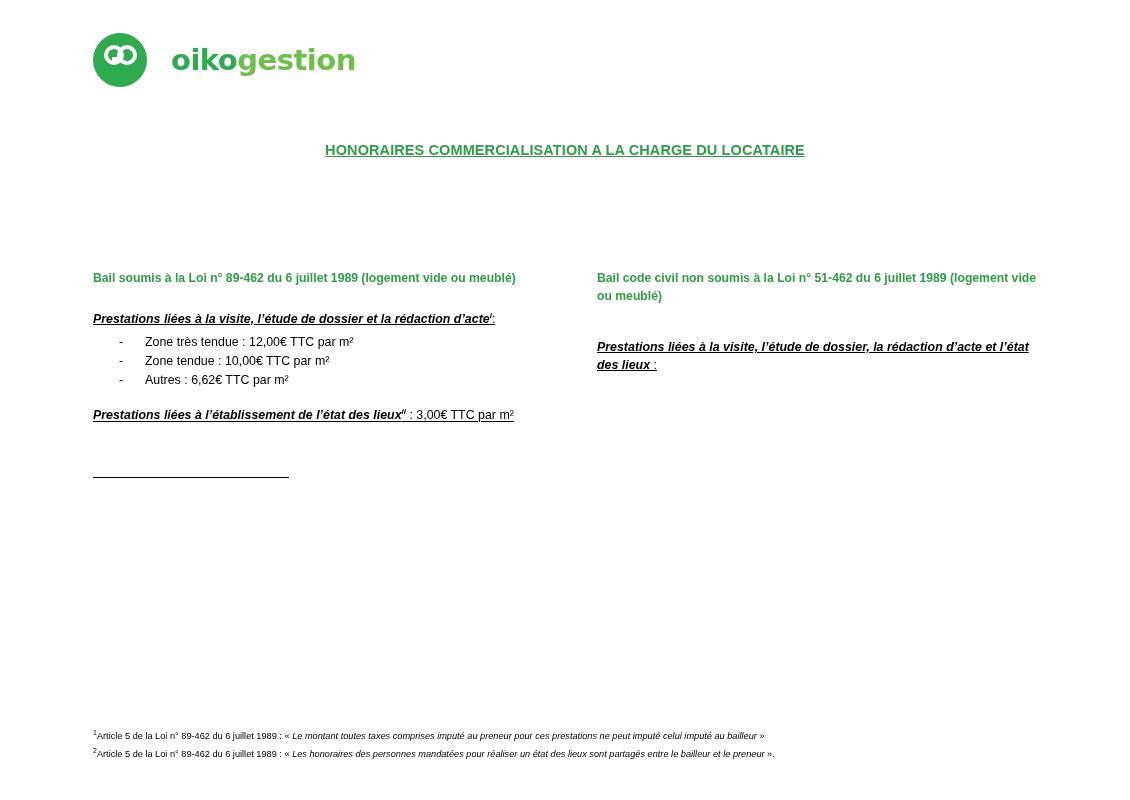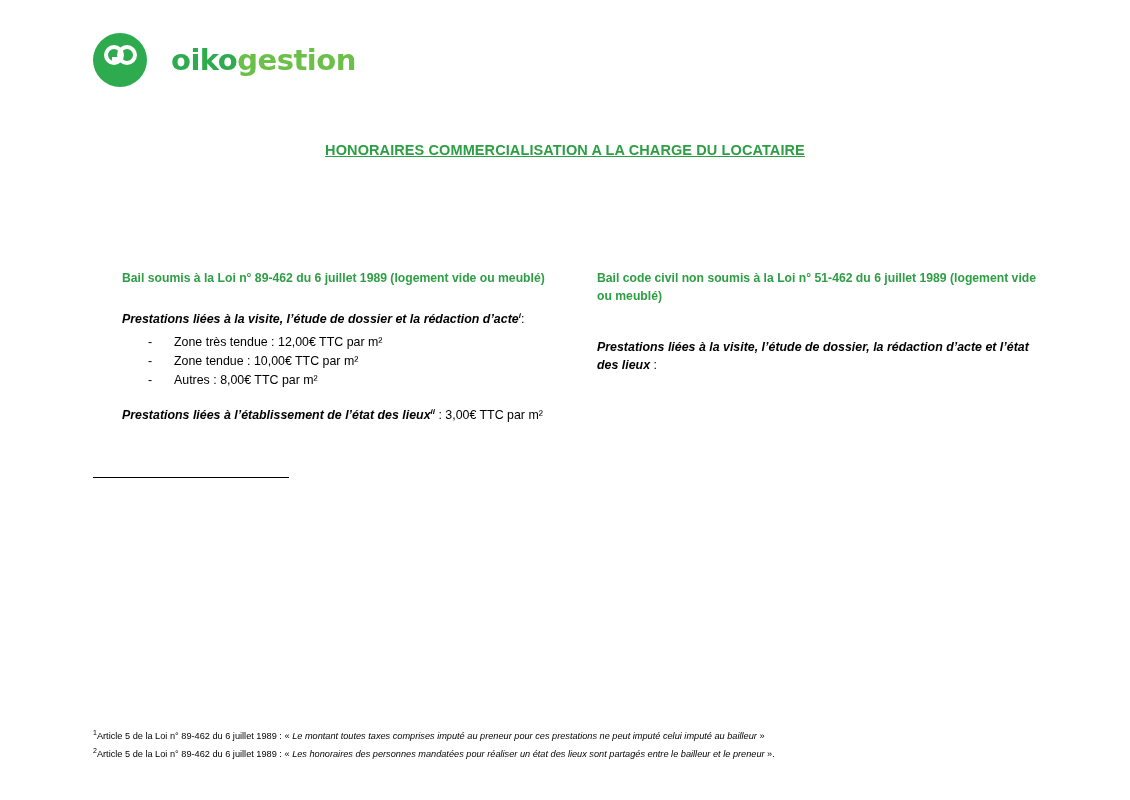--- a/index.html
+++ b/index.html
@@ -93,41 +93,41 @@
     text-decoration: underline;
     letter-spacing: 0.1px;
   }
 
   
   .col-left {
     position: absolute;
     left: 93px;
     top: 270px;
     width: 470px;
-    margin-left: 29px;
   }
   .col-right {
     position: absolute;
     left: 597px;
     top: 270px;
     width: 450px;
   }
 
   .col-heading {
     font-size: 12.2px;
     font-weight: bold;
     color: #2e9e45;
     line-height: 1.45;
     margin: 0 0 0 0;
   }
 
   .section-lead {
     font-size: 12.4px;
     font-weight: bold;
     font-style: italic;
+    text-decoration: underline;
     color: #000;
     line-height: 1.45;
   }
   .section-lead .plain {
     font-weight: normal;
     font-style: normal;
     text-decoration: none;
   }
   sup.note {
     font-size: 8px;
@@ -212,21 +212,21 @@
   <div class="col-left">
     <div class="col-heading">Bail soumis à la Loi n° 89-462 du 6 juillet 1989 (logement vide ou meublé)</div>
 
     <div class="spacer-22"></div>
 
     <div class="section-lead"><span>Prestations liées à la visite, l’étude de dossier et la rédaction d’acte</span><sup class="note">i</sup><span class="plain">:</span></div>
 
     <ul class="bullets">
       <li>Zone très tendue : 12,00€ TTC par m²</li>
       <li>Zone tendue : 10,00€ TTC par m²</li>
-      <li>Autres : 8,00€ TTC par m²</li>
+      <li>Autres : 6,62€ TTC par m²</li>
     </ul>
 
     <div class="spacer-16"></div>
 
     <div class="section-lead"><span>Prestations liées à l’établissement de l’état des lieux</span><sup class="note">ii</sup><span class="plain"> : 3,00€ TTC par m²</span></div>
   </div>
 
   <div class="col-right">
     <div class="col-heading">Bail code civil non soumis à la Loi n° 51-462 du 6 juillet 1989 (logement vide ou meublé)</div>
 

